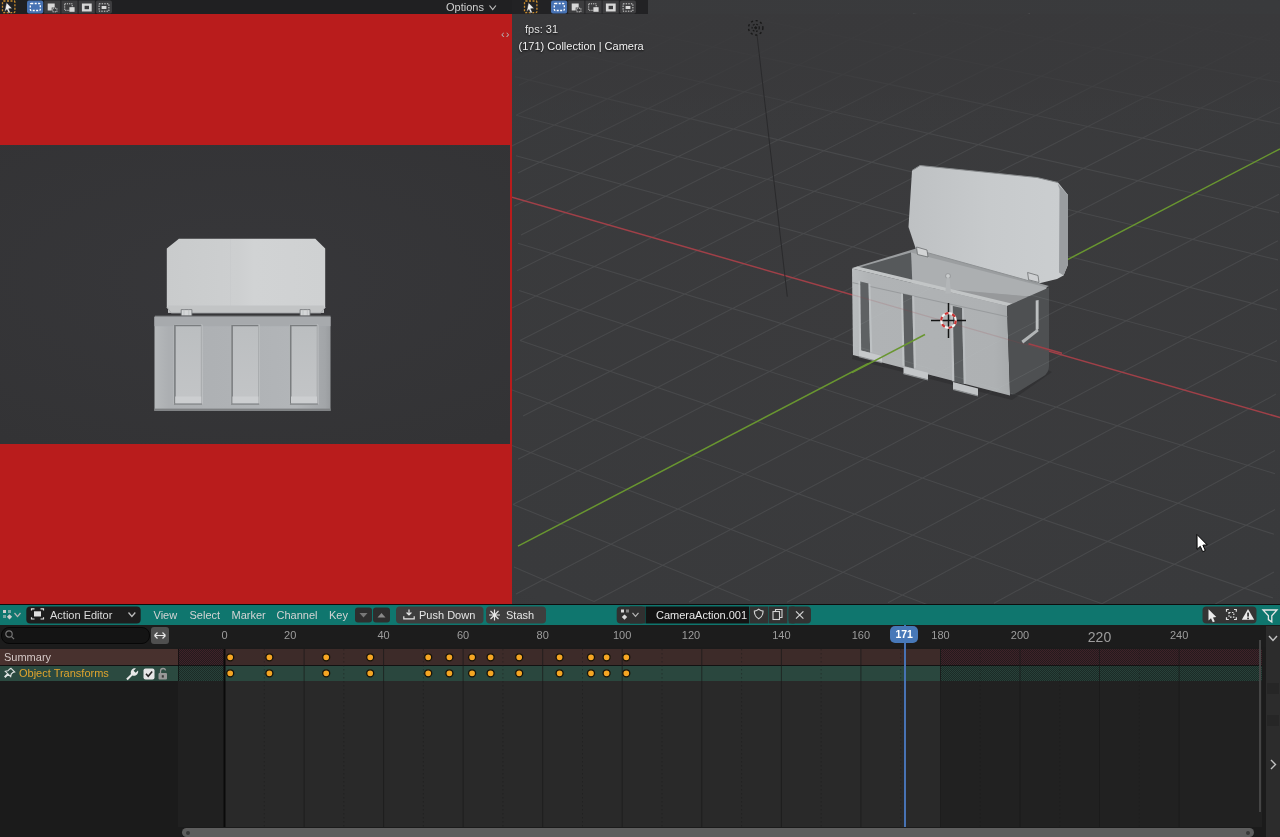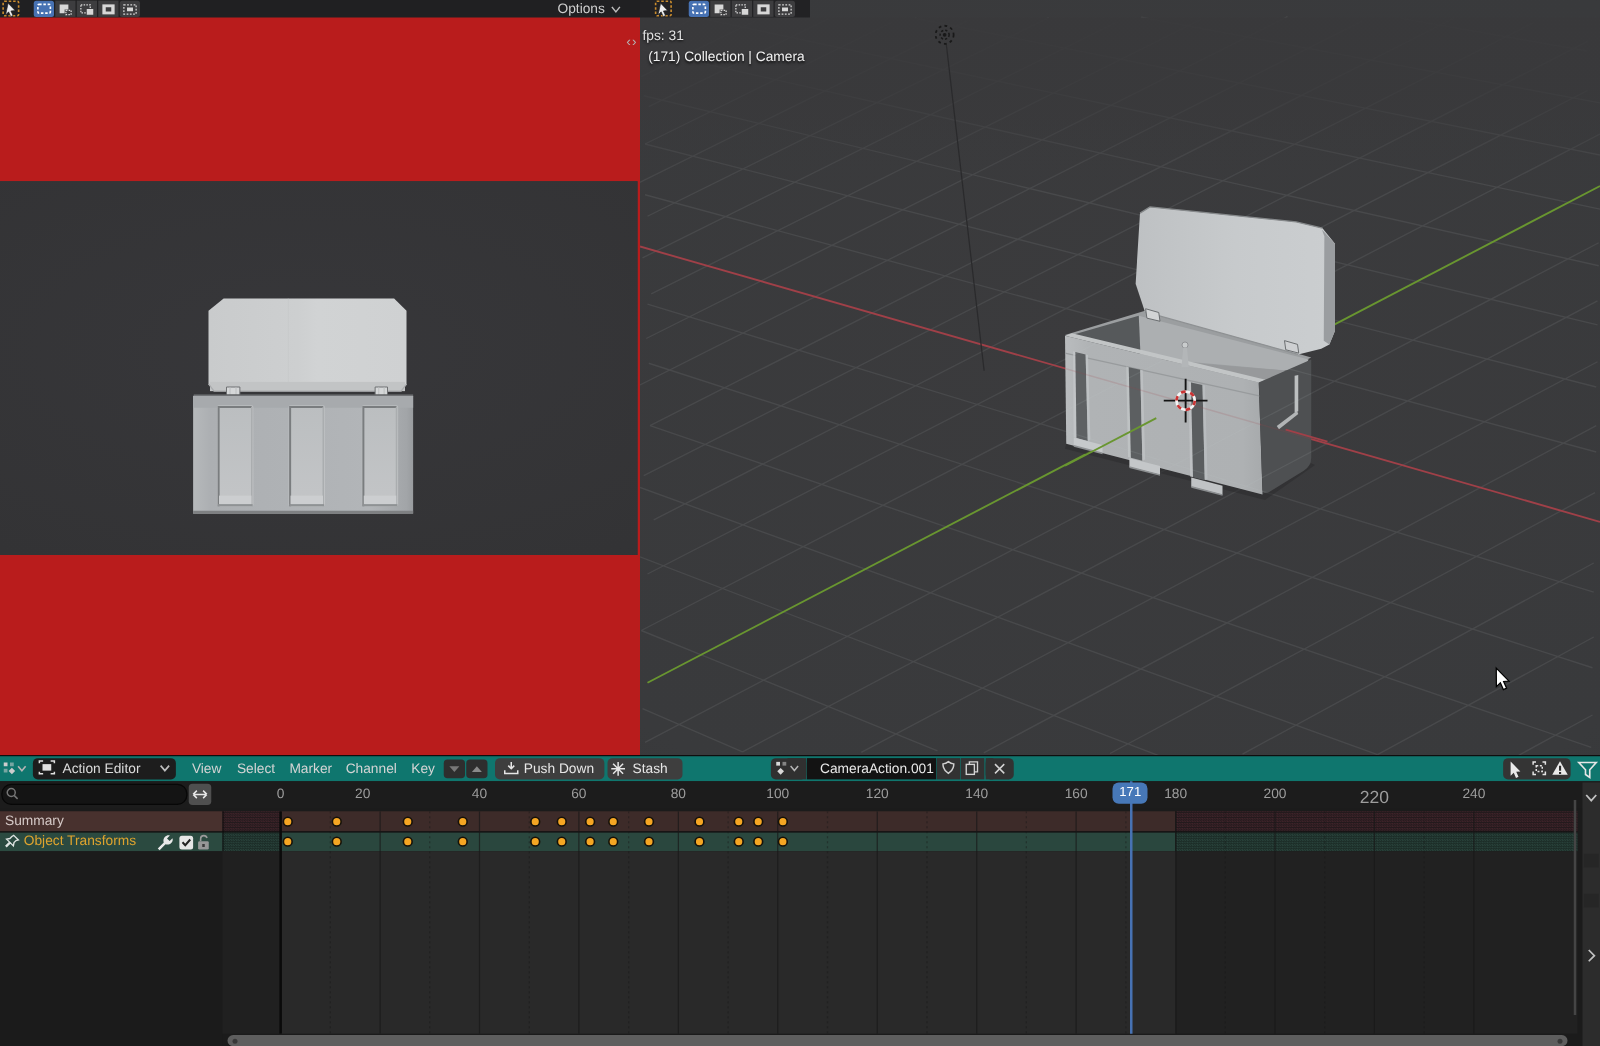--- a/index.html
+++ b/index.html
@@ -202,21 +202,21 @@
       <rect x="32.3" y="3.5" width="10" height="7" rx="1" fill="none" stroke="#fff" stroke-width="1.3" stroke-dasharray="2 1.4"></rect>
       <path d="M49.7 3.5h7v4h-3v3h-4z" fill="#d7d7d7"></path>
       <rect x="54.7" y="8.2" width="4.2" height="3.6" fill="none" stroke="#d7d7d7" stroke-width="1" stroke-dasharray="1.2 1"></rect>
       <rect x="66.7" y="3.8" width="7.5" height="6.5" fill="none" stroke="#d7d7d7" stroke-width="1" stroke-dasharray="1.2 1"></rect>
       <rect x="71.4" y="7.2" width="5.2" height="4.6" fill="#d7d7d7"></rect>
       <rect x="83.9" y="3.5" width="9.8" height="8" fill="#d7d7d7"></rect>
       <rect x="86.6" y="5.8" width="4.4" height="3.4" fill="#3d3d3f"></rect>
       <rect x="101.1" y="3.8" width="9.8" height="7.4" fill="none" stroke="#d7d7d7" stroke-width="1" stroke-dasharray="1.4 1.2"></rect>
       <rect x="103.6" y="6" width="4.8" height="3" fill="#d7d7d7"></rect>
 </svg>
-<div class="abs txt" style="left:2px;top:22px;color:#e2e2e2;text-shadow:0 1px 2px rgba(0,0,0,.8)">fps: 31</div>
+<div class="abs txt" style="left:13px;top:22px;color:#e2e2e2;text-shadow:0 1px 2px rgba(0,0,0,.8)">fps: 31</div>
 <div class="abs txt" style="left:6.6px;top:38.5px;color:#f2f2f2;text-shadow:0 1px 2px rgba(0,0,0,.8)">(171) Collection | Camera</div>
 </div>
 <div id="dope" class="abs">
 <div class="abs" style="left:0;top:0;width:1280px;height:1px;background:#0e0e0e"></div>
 <div class="abs" style="left:0;top:1px;width:1280px;height:20px;background:#0f766e">
 <svg class="abs" style="left:0;top:0" width="1280" height="20" viewBox="0 0 1280 20">
 
 <g fill="#cdcdcd">
 <rect x="3" y="5" width="3" height="3"></rect>
           <rect x="8" y="5" width="3" height="3" opacity="0.55"></rect>
@@ -297,21 +297,21 @@
 <div class="abs" style="left:150.5px;top:1.5px;width:18px;height:17px;background:#4f4f4f;border-radius:3px"></div>
 <svg class="abs" style="left:150.5px;top:1.5px" width="18" height="17">
           <path d="M3.5 8.5h11M3.5 8.5l3-3m-3 3l3 3M14.5 8.5l-3-3m3 3l-3 3" stroke="#e8e8e8" stroke-width="1.2" fill="none"></path>
         </svg>
 <div class="abs" style="left:204.5px;top:4px;width:40px;text-align:center;color:#9d9d9d;font-size:11px">0</div>
 <div class="abs" style="left:284.1px;top:4px;width:40px;text-align:left;color:#9d9d9d;font-size:11px">20</div>
 <div class="abs" style="left:363.6px;top:4px;width:40px;text-align:center;color:#9d9d9d;font-size:11px">40</div>
 <div class="abs" style="left:443.1px;top:4px;width:40px;text-align:center;color:#9d9d9d;font-size:11px">60</div>
 <div class="abs" style="left:522.7px;top:4px;width:40px;text-align:center;color:#9d9d9d;font-size:11px">80</div>
 <div class="abs" style="left:602.2px;top:4px;width:40px;text-align:center;color:#9d9d9d;font-size:11px">100</div>
-<div class="abs" style="left:681.8px;top:4px;width:40px;text-align:center;color:#9d9d9d;font-size:11px">120</div>
+<div class="abs" style="left:681.8px;top:4px;width:40px;color:#9d9d9d;font-size:11px">120</div>
 <div class="abs" style="left:761.4px;top:4px;width:40px;text-align:center;color:#9d9d9d;font-size:11px">140</div>
 <div class="abs" style="left:840.9px;top:4px;width:40px;text-align:center;color:#9d9d9d;font-size:11px">160</div>
 <div class="abs" style="left:920.5px;top:4px;width:40px;text-align:center;color:#9d9d9d;font-size:11px">180</div>
 <div class="abs" style="left:1000.0px;top:4px;width:40px;text-align:center;color:#9d9d9d;font-size:11px">200</div>
 <div class="abs" style="left:1079.5px;top:4px;width:40px;text-align:center;color:#9d9d9d;font-size:14px">220</div>
 <div class="abs" style="left:1159.1px;top:4px;width:40px;text-align:center;color:#9d9d9d;font-size:11px">240</div>
 </circle></div>
 
 <div class="abs" style="left:0;top:45px;width:178px;height:16px;background:#48312e"></div>
 <div class="abs" style="left:0;top:45px;width:178px;height:16px;color:#d5c9c7;font-size:11px;line-height:16px;padding-left:4px">Summary</div>
@@ -394,21 +394,21 @@
       <circle cx="472.1" cy="24.3" r="3.5" fill="#f5a623" stroke="#16120a" stroke-width="1.3"></circle>
       <circle cx="490.6" cy="24.3" r="3.5" fill="#f5a623" stroke="#16120a" stroke-width="1.3"></circle>
       <circle cx="519.2" cy="24.3" r="3.5" fill="#f5a623" stroke="#16120a" stroke-width="1.3"></circle>
       <circle cx="559.6" cy="24.3" r="3.5" fill="#f5a623" stroke="#16120a" stroke-width="1.3"></circle>
       <circle cx="591.0" cy="24.3" r="3.5" fill="#f5a623" stroke="#16120a" stroke-width="1.3"></circle>
       <circle cx="606.6" cy="24.3" r="3.5" fill="#f5a623" stroke="#16120a" stroke-width="1.3"></circle>
       <circle cx="626.3" cy="24.3" r="3.5" fill="#f5a623" stroke="#16120a" stroke-width="1.3"></circle>
     </svg>
 
 <div class="abs" style="left:903.7px;top:21px;width:2px;height:202px;background:#4772b3"></div>
-<div class="abs" style="left:890.2px;top:22px;width:28px;height:16.5px;background:#4778b8;border-radius:5px;color:#fff;font-size:10.5px;font-weight:normal;text-align:center;line-height:16.5px">171</div>
+<div class="abs" style="left:890.2px;top:22px;width:28px;height:16.5px;background:#4778b8;border-radius:5px;color:#fff;font-size:10.5px;font-weight:bold;text-align:center;line-height:16.5px">171</div>
 
 <div class="abs" style="left:182px;top:224px;width:1072px;height:8.5px;background:#5e5e5e;border-radius:4.5px"></div>
 <div class="abs" style="left:186px;top:226.5px;width:4px;height:4px;background:#383838;border-radius:50%"></div>
 <div class="abs" style="left:1246px;top:226.5px;width:4px;height:4px;background:#383838;border-radius:50%"></div>
 <div class="abs" style="left:1258.5px;top:36px;width:2px;height:172px;background:#454545"></div>
 <div class="abs" style="left:1266px;top:22px;width:14px;height:211px;background:#2c2c2c"></div>
 <svg class="abs" style="left:1266px;top:24px" width="14" height="200">
 <path d="M3 8l4 4.5 4-4.5" fill="none" stroke="#c2c2c2" stroke-width="1.4"></path>
 <rect x="1" y="55" width="12" height="11" fill="#262626"></rect>
 <rect x="1" y="87" width="12" height="11" fill="#262626"></rect>

